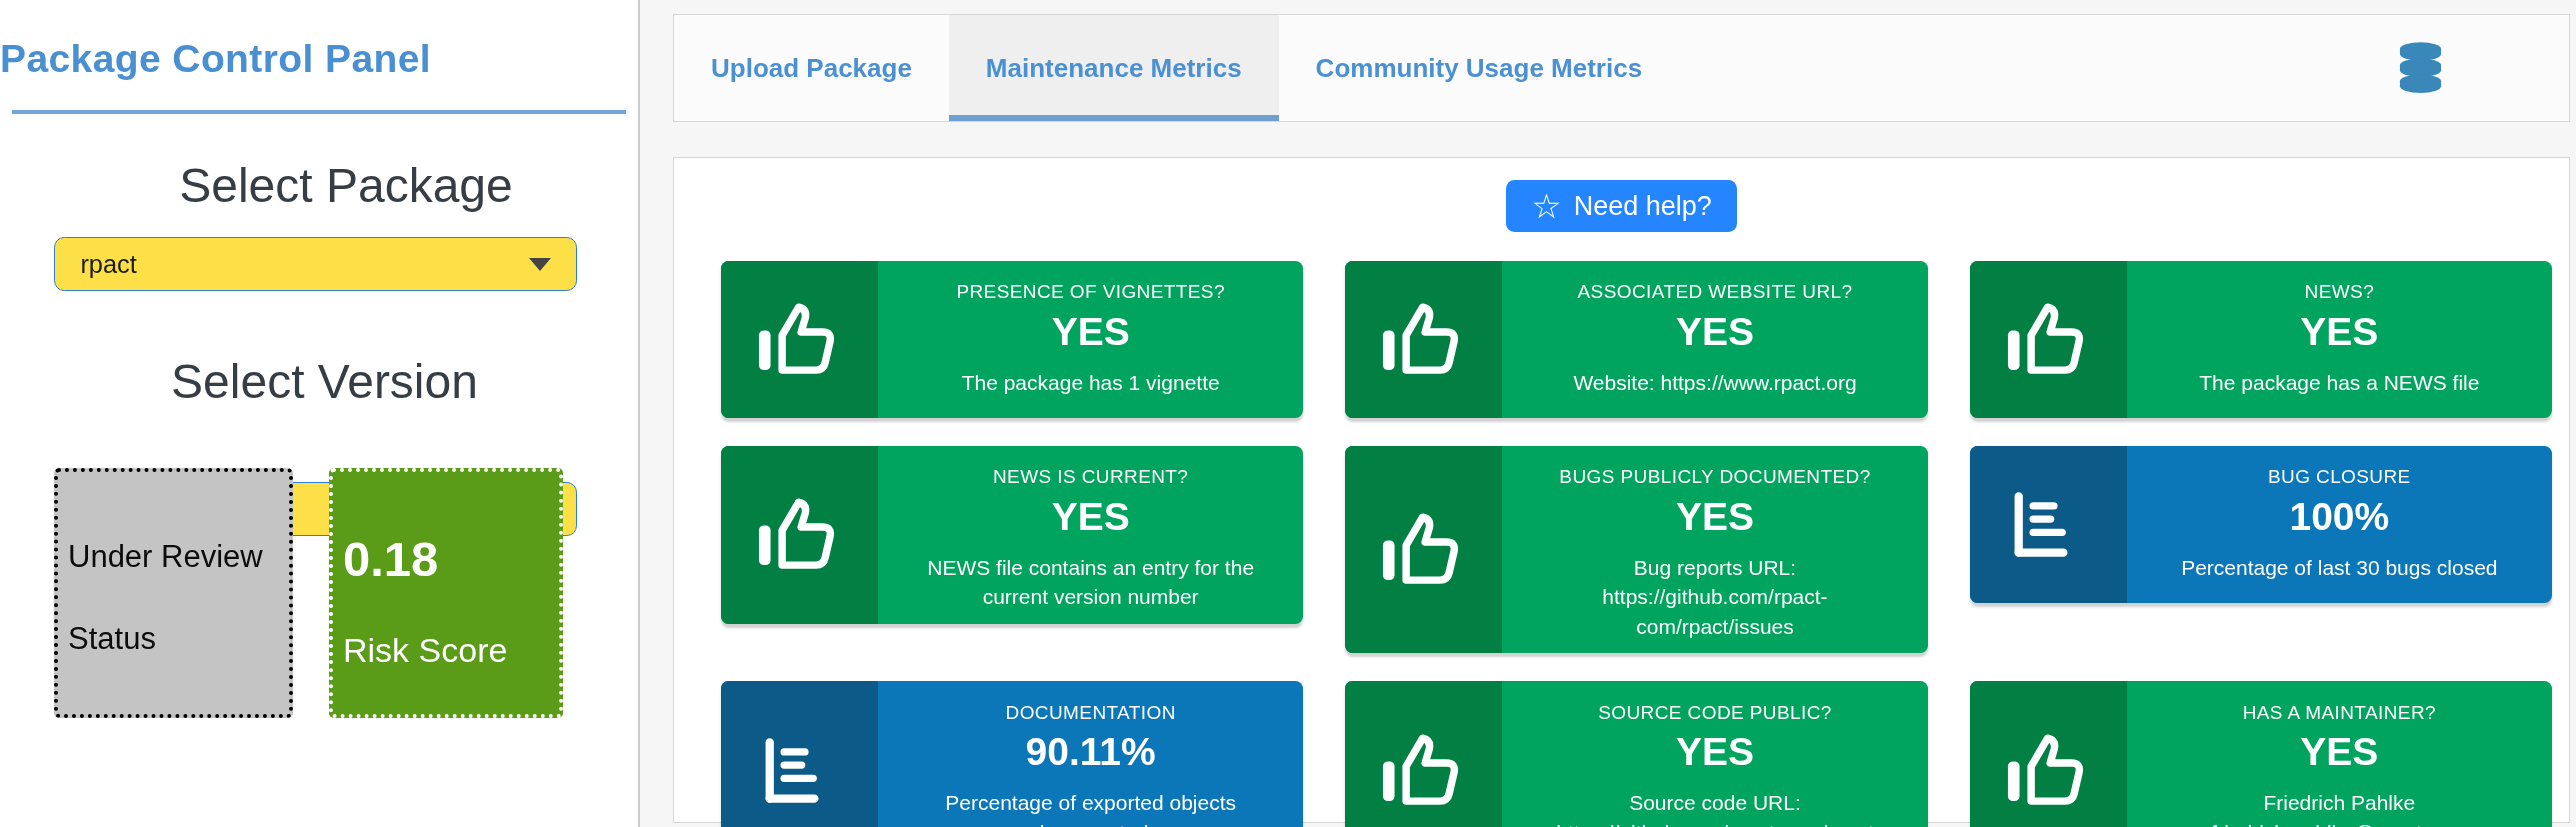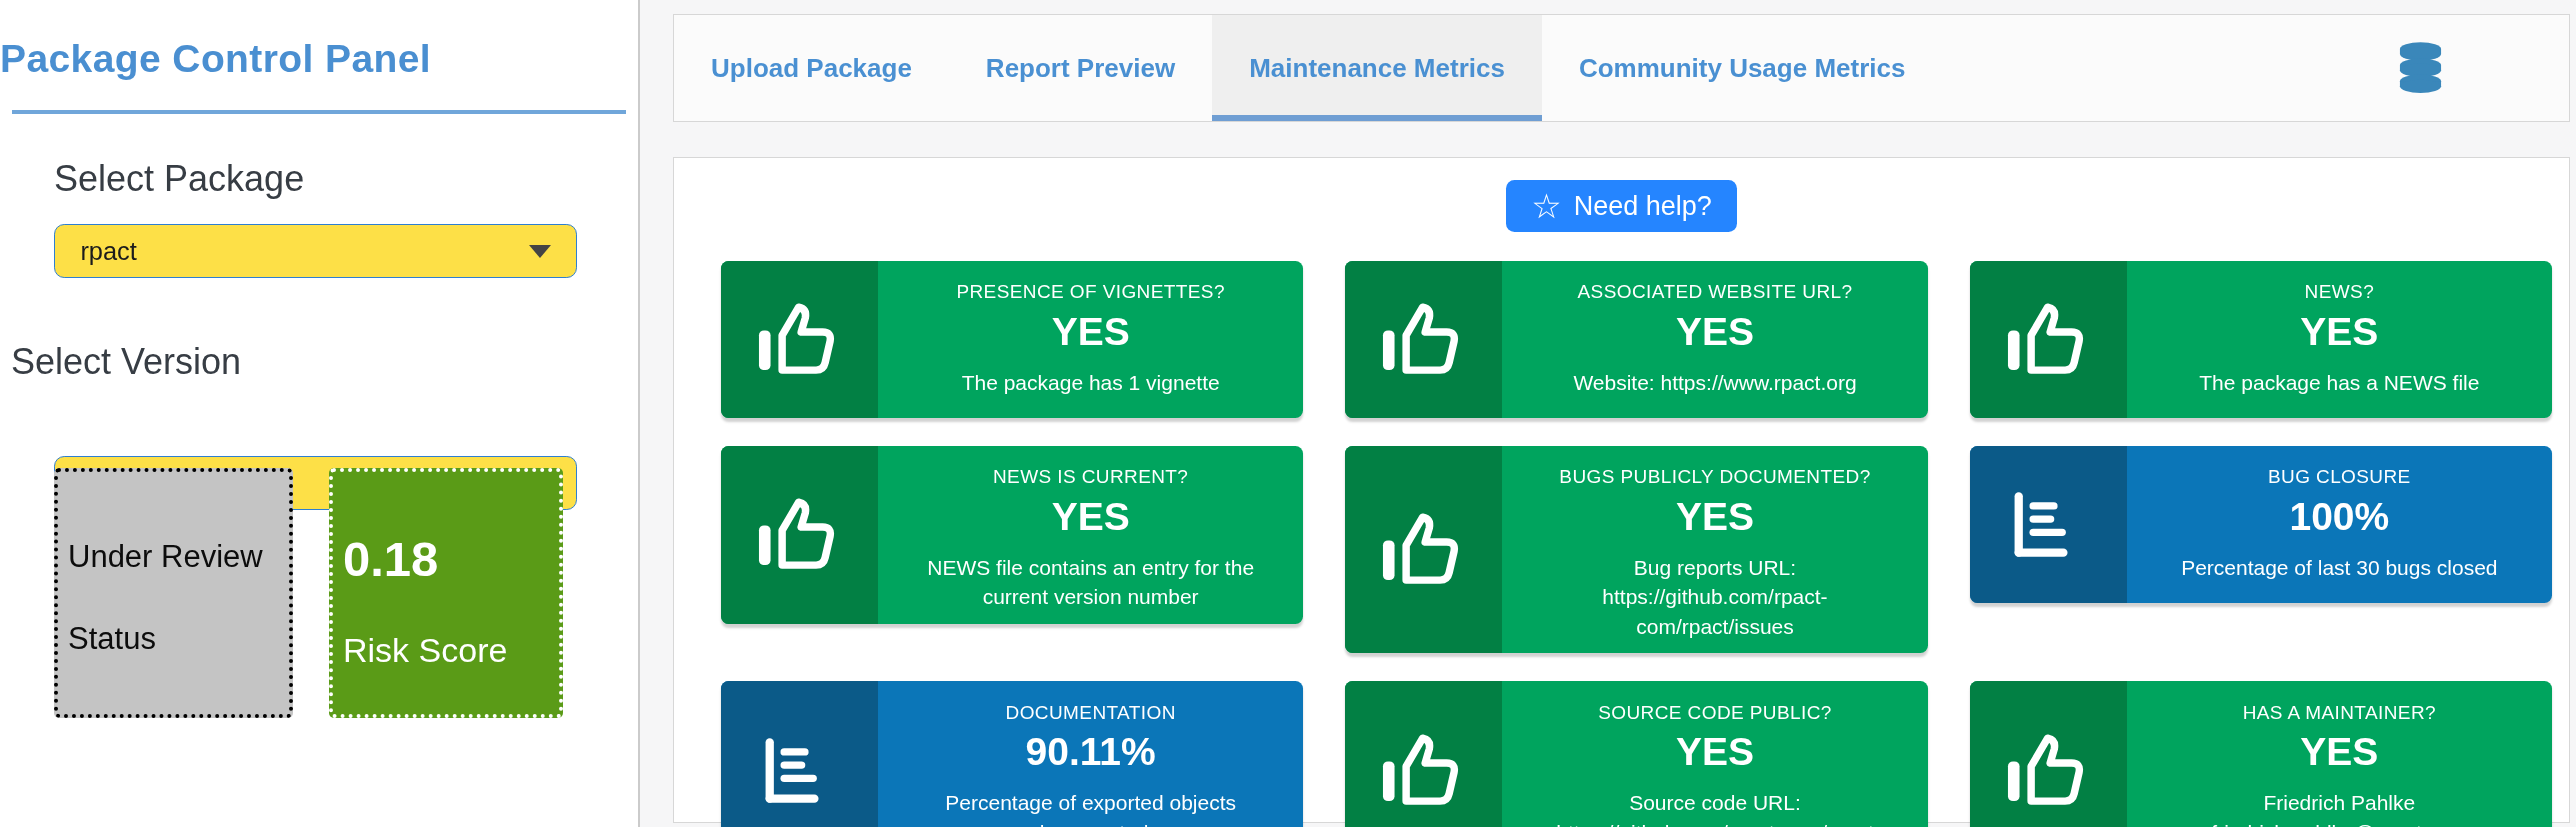--- a/index.html
+++ b/index.html
@@ -14,21 +14,21 @@
   .sidebar {
     position:absolute; left:0; top:0; width:640px; height:828px;
     background:#ffffff; border-right:2.5px solid #cbcbcb;
   }
   .sidebar-title {
     margin-top:37px; text-align:left;
     font-size:39px; font-weight:bold; color:#4a8fd1; letter-spacing:0.4px;
   }
   .sidebar-hr { margin:29px 12px 0 12px; border:none; border-top:4.2px solid #70a6da; }
   .select-label {
-    margin:44px 0 0 54px; font-size:36px; color:#373d44;
+    margin:44px 0 0 54px; font-size:48px; color:#373d44;text-align:center;
   }
   .select-label.second { margin-top:63px;margin-left:11px; }
   .select-box {
     margin:24px 0 0 54px; width:523px; height:54px;
     border:1.7px solid #2e7fd1; border-radius:10.2px; background:#fde047;
     display:flex; align-items:center; padding:0 25.4px; cursor:pointer;justify-content:center;
   }
   .select-box.second { margin-top:73px; }
   .select-box .value { flex:1; font-size:25.4px; color:#1c1c1c; }
   .caret {
@@ -131,21 +131,20 @@
     </div>
     <div class="badge risk">
       <div class="big">0.18</div>
       <div class="risk-label">Risk Score</div>
     </div>
   </div>
 </div>
 
 <div class="tabbar">
   <div class="tab">Upload Package</div>
-  <div class="tab">Report Preview</div>
   <div class="tab active">Maintenance Metrics</div>
   <div class="tab">Community Usage Metrics</div>
   <div class="db-wrap">
     <svg width="47" height="54" viewBox="0 0 64 72" fill="#3a87ba" xmlns="http://www.w3.org/2000/svg">
       <ellipse cx="32" cy="10" rx="28" ry="9"></ellipse>
         <rect x="4" y="10" width="56" height="7"></rect>
         <ellipse cx="32" cy="17" rx="28" ry="9"></ellipse>
       <ellipse cx="32" cy="32" rx="28" ry="9"></ellipse>
         <rect x="4" y="32" width="56" height="7"></rect>
         <ellipse cx="32" cy="39" rx="28" ry="9"></ellipse>

